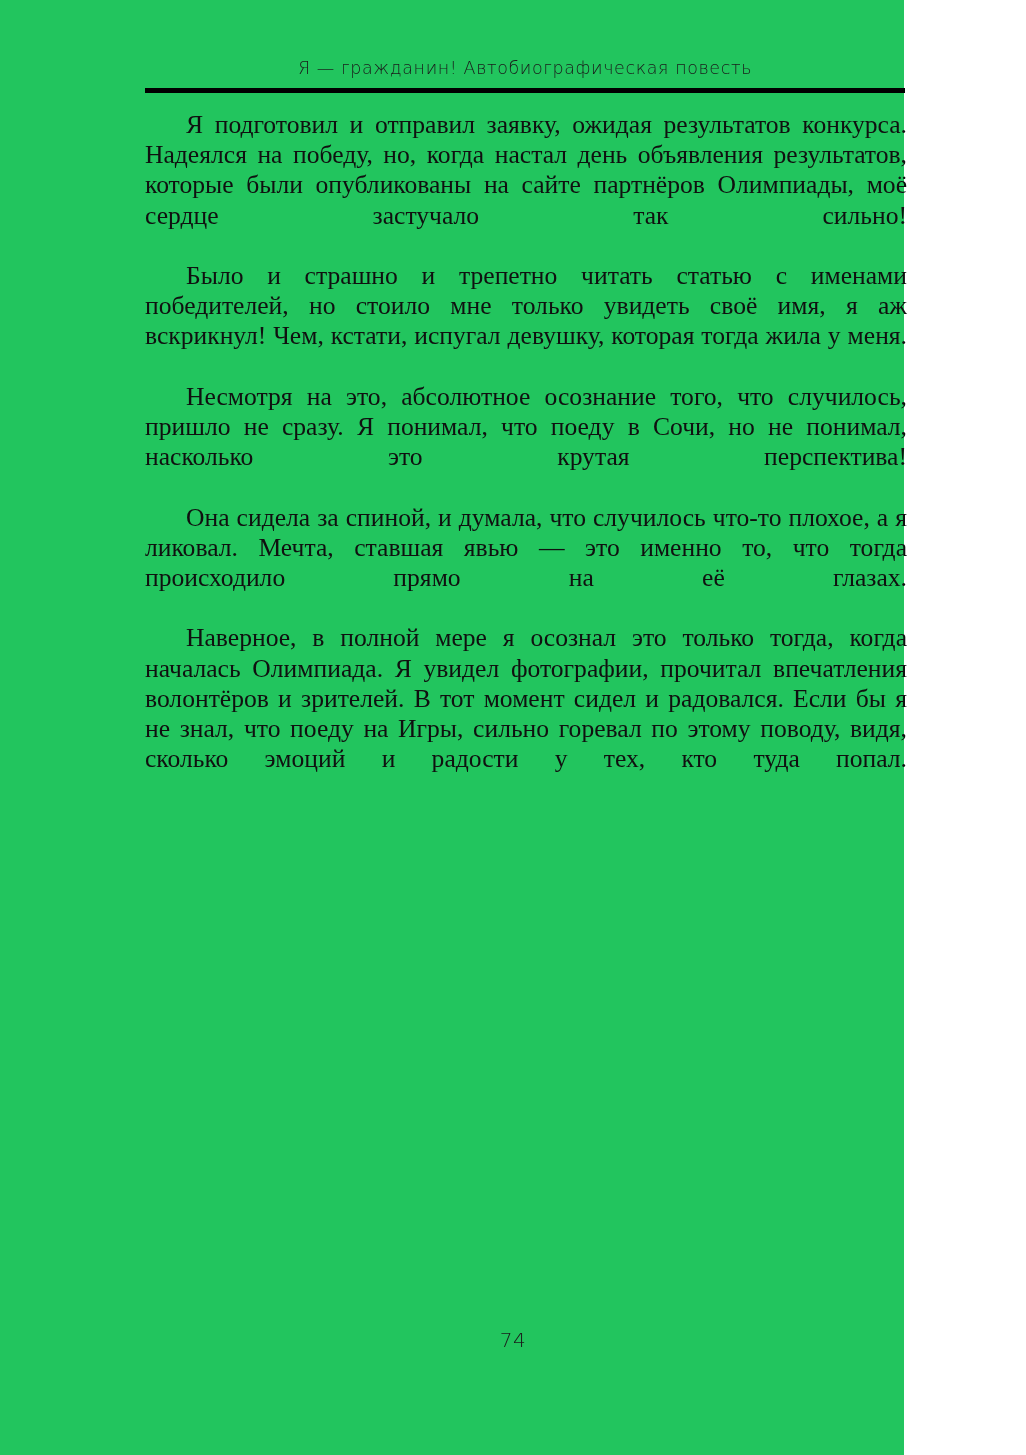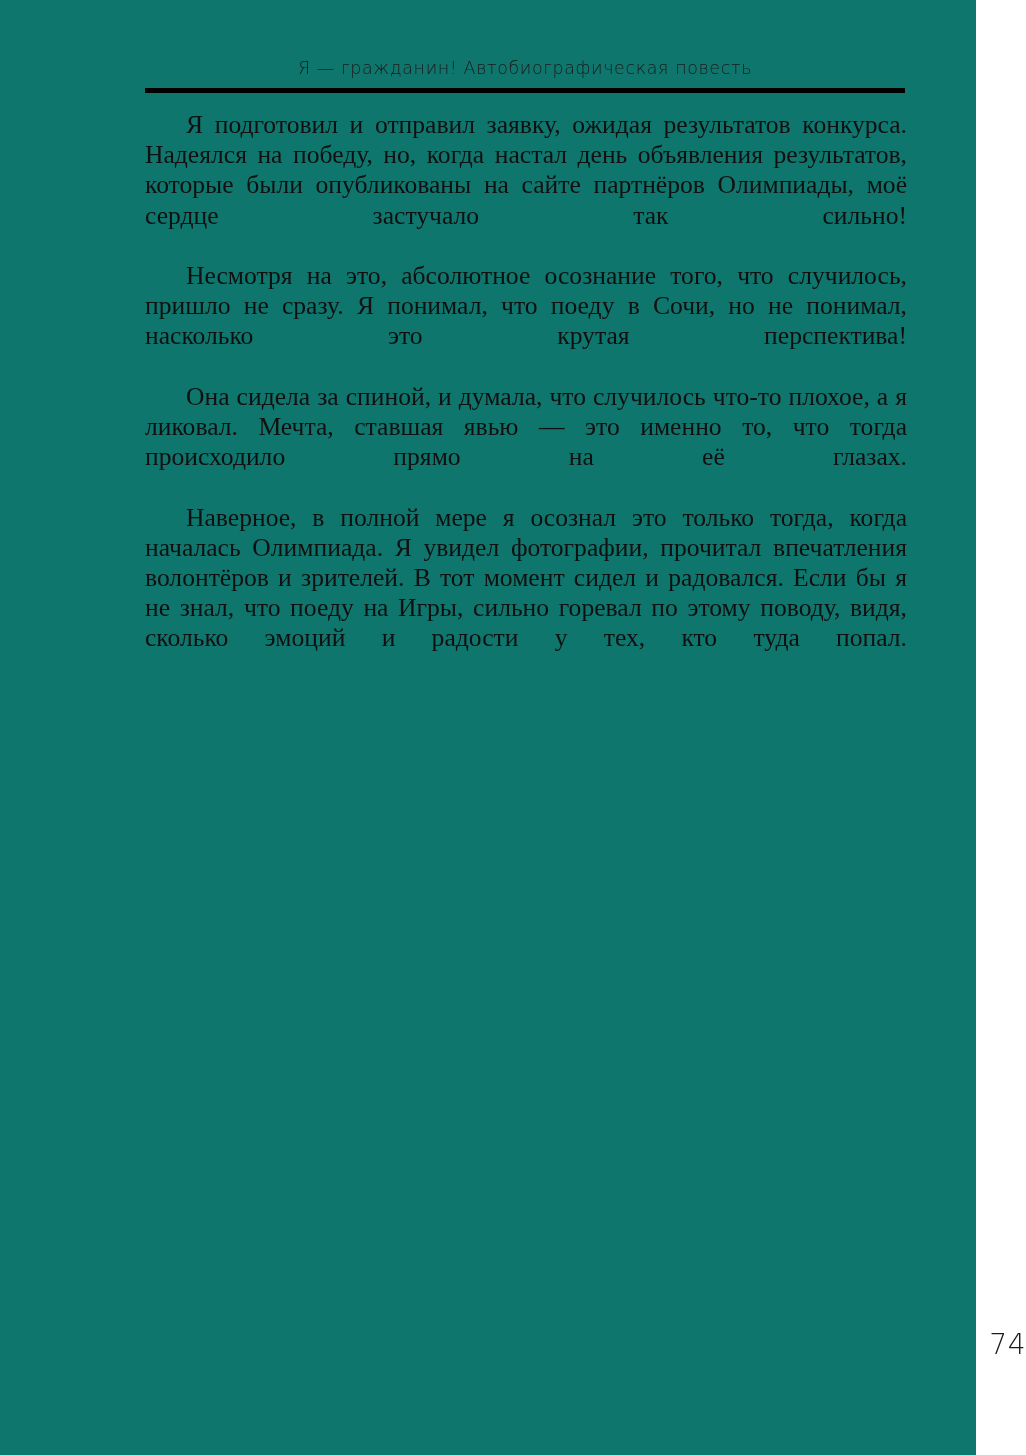--- a/index.html
+++ b/index.html
@@ -10,23 +10,23 @@
     width: 1026px;
     height: 1455px;
     background: #ffffff;
     font-family: "Liberation Serif", serif;
     color: #141414;
     overflow: hidden;
   }
 
   .page {
     position: relative;
-    width: 976px;
+    width: 904px;
     height: 1455px;
-    background: #0f766e;
+    background: #22c55e;
     box-sizing: border-box;
   }
 
   
   .running-head {
     position: absolute;
     top: 58px;
     left: 145px;
     width: 760px;
     text-align: center;
@@ -79,39 +79,40 @@
     display: inline-block;
     width: 100%;
   }
 
   
   .folio {
     position: absolute;
     top: 1328px;
     left: 0;
     width: 1026px;
-    text-align: right;
+    text-align: center;
     font-family: "DejaVu Sans", sans-serif;
     font-weight: 300;
-    font-size: 28px;
+    font-size: 20px;
     color: #1b1b1b;
     letter-spacing: 0.5px;
   }
 </style>
 </head>
 <body>
 
 <div class="page">
 
   <div class="running-head">Я — гражданин! Автобиографическая повесть</div>
 
   <div class="head-rule"></div>
 
   <div class="text-block">
     <p class="para">Я подготовил и отправил заявку, ожидая результатов конкурса. Надеялся на победу, но, когда настал день объявления результатов, которые были опубликованы на сайте партнёров Олимпиады, моё сердце застучало так сильно!</p>
+    <p class="para">Было и страшно и трепетно читать статью с именами победителей, но стоило мне только увидеть своё имя, я аж вскрикнул! Чем, кстати, испугал девушку, которая тогда жила у меня.</p>
     <p class="para">Несмотря на это, абсолютное осознание того, что случилось, пришло не сразу. Я понимал, что поеду в Сочи, но не понимал, насколько это крутая перспектива!</p>
     <p class="para">Она сидела за спиной, и думала, что случилось что-то плохое, а я ликовал. Мечта, ставшая явью — это именно то, что тогда происходило прямо на её глазах.</p>
     <p class="para">Наверное, в полной мере я осознал это только тогда, когда началась Олимпиада. Я увидел фотографии, прочитал впечатления волонтёров и зрителей. В тот момент сидел и радовался. Если бы я не знал, что поеду на Игры, сильно горевал по этому поводу, видя, сколько эмоций и радости у тех, кто туда попал.</p>
   </div>
 
   <div class="folio">74</div>
 
 </div>
 
 </body></html>

